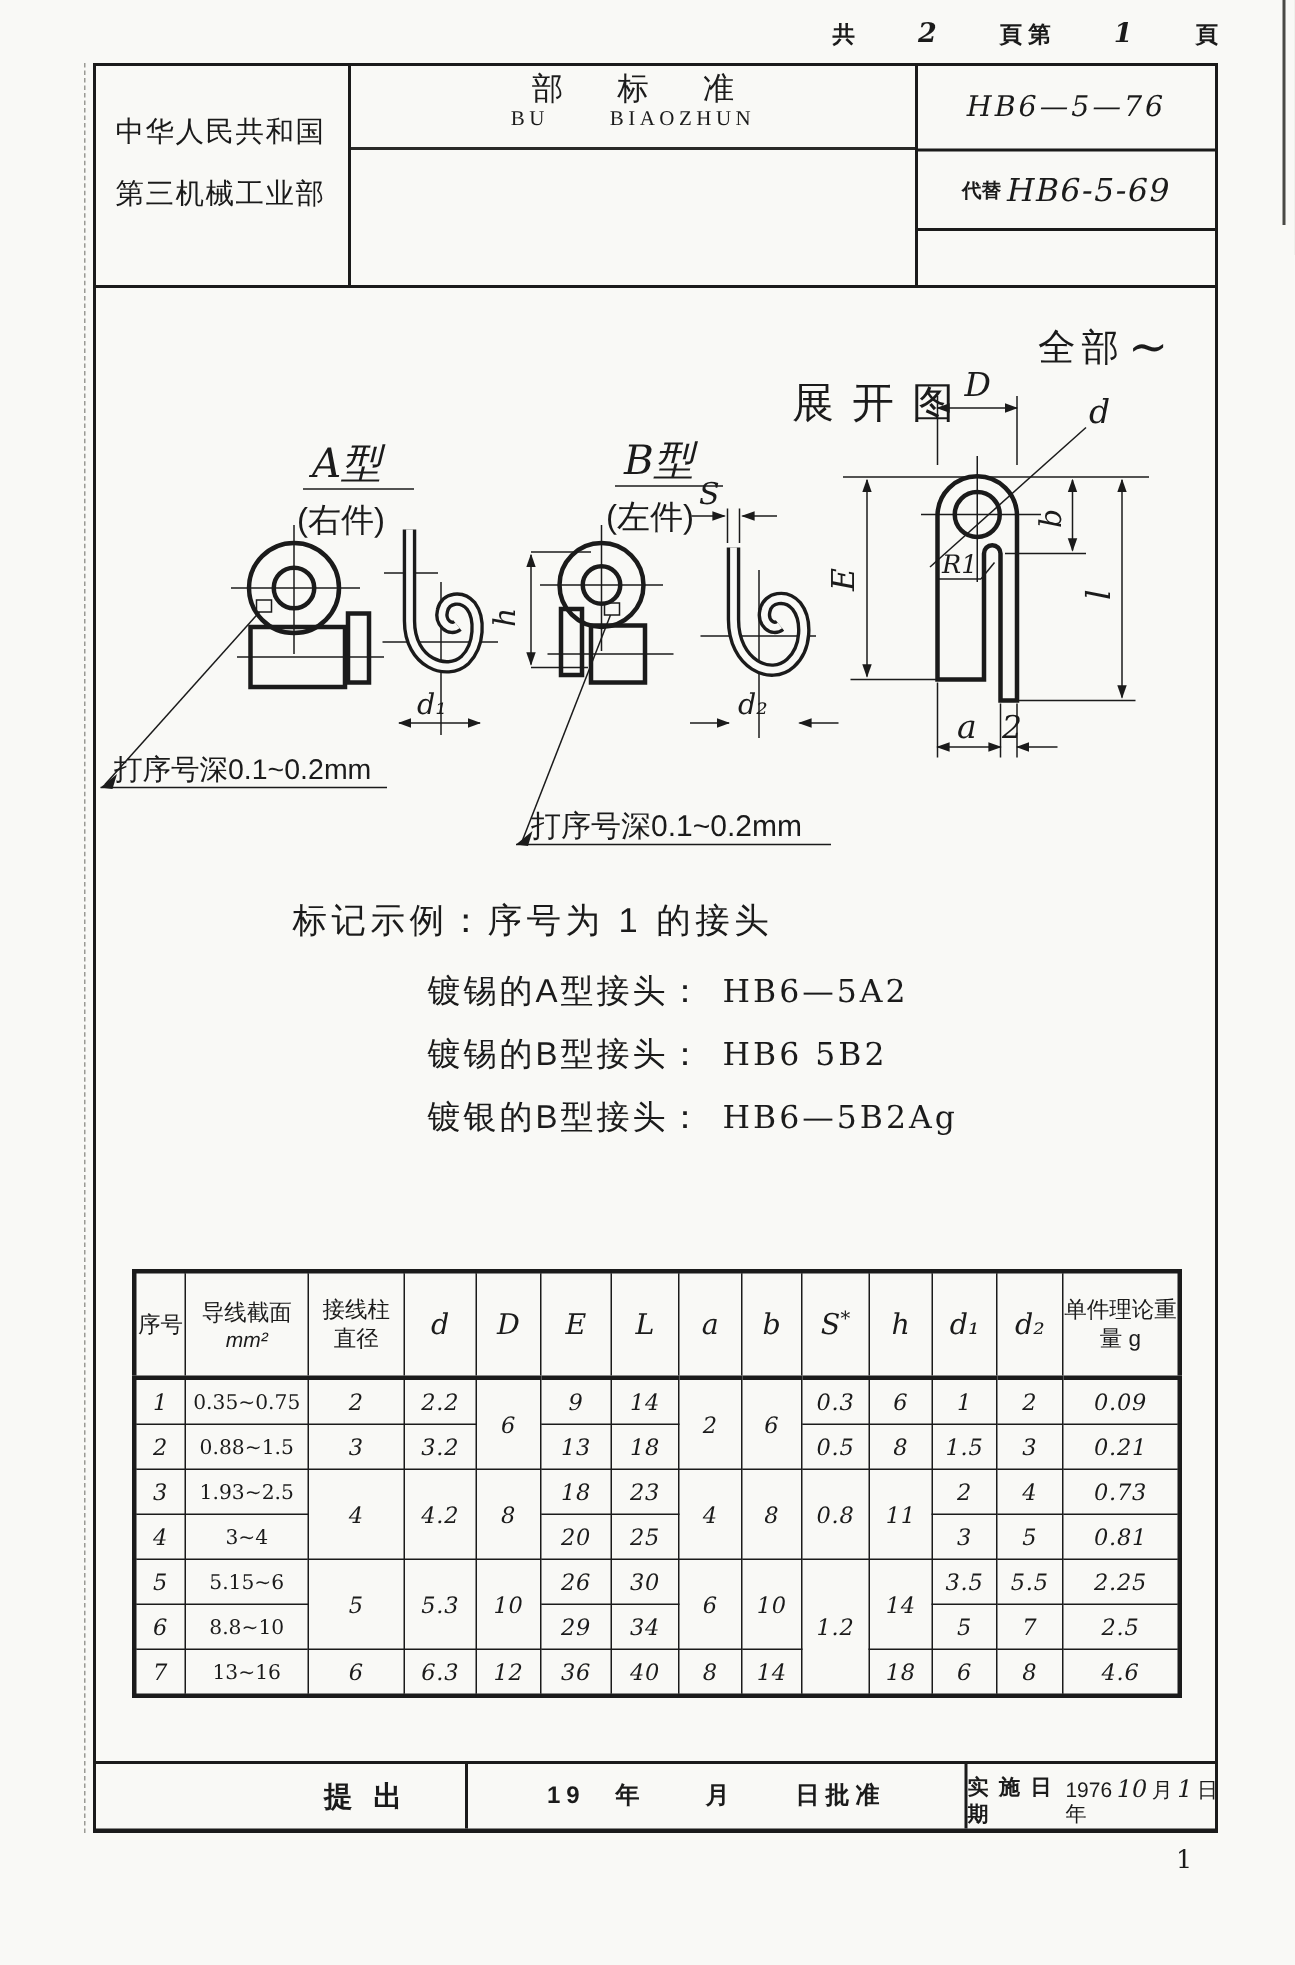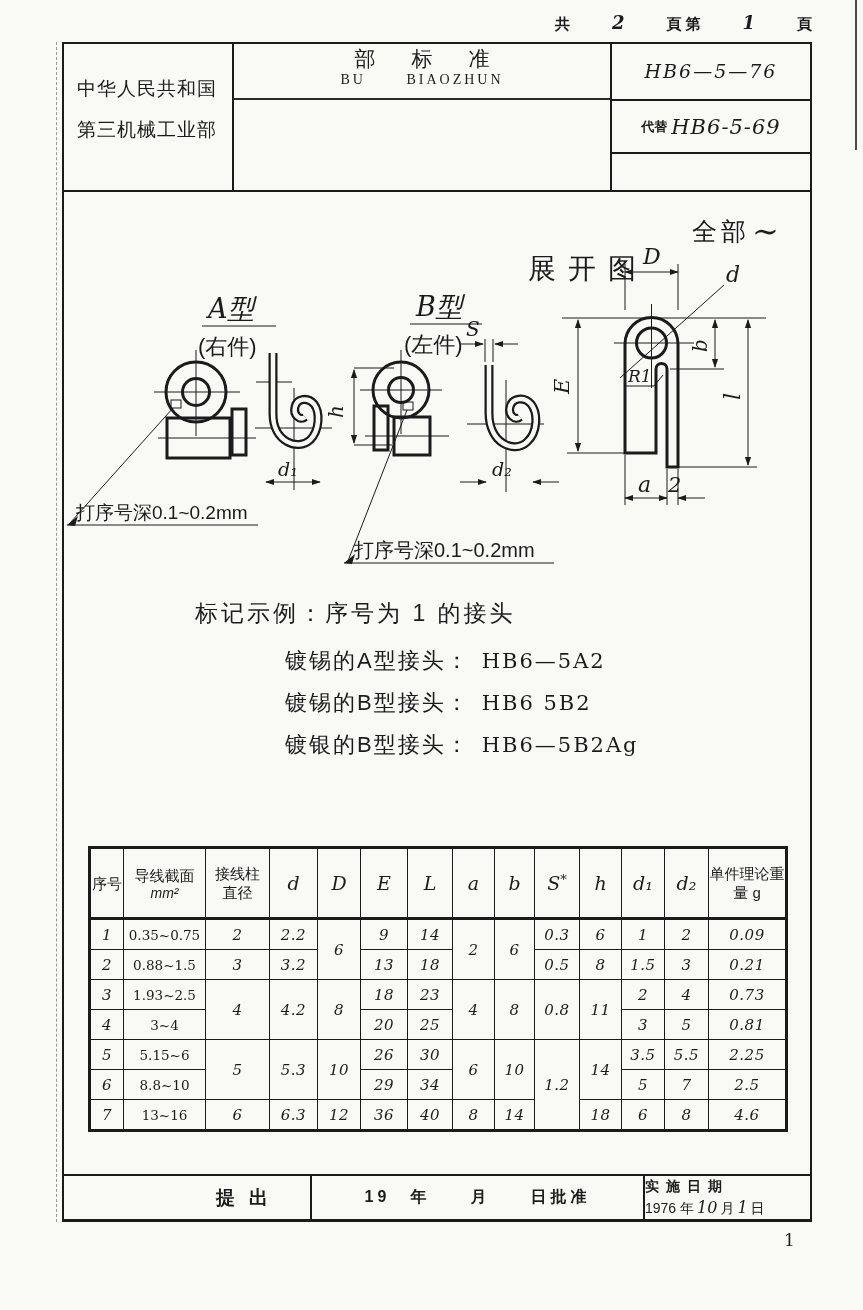--- a/index.html
+++ b/index.html
@@ -61,21 +61,21 @@
   .th-unit{font-family:Liberation Sans, sans-serif;font-style:italic;font-size:14px;}
   .val{font-family:"DejaVu Serif",serif;font-style:italic;font-size:15px;letter-spacing:0.5px;}
   .val-sm{font-family:"DejaVu Serif",serif;font-size:13.5px;}
   
   .foot{left:62px;top:1174px;width:750px;height:48px;display:flex;box-sizing:border-box;
         border-top:2px solid #1b1b1b;border-bottom:3px solid #1b1b1b;}
   .f1{width:248px;box-sizing:border-box;display:flex;align-items:center;justify-content:flex-end;
       padding-right:28px;font-size:19px;font-weight:bold;letter-spacing:14px;padding-left:48px;}
   .f2{width:335px;box-sizing:border-box;border-left:2px solid #1b1b1b;border-right:2px solid #1b1b1b;
       display:flex;align-items:center;justify-content:center;font-size:16px;font-weight:bold;letter-spacing:4px;}
-  .f3{flex:1;display:flex;flex-direction:column;align-items:flex-start;justify-content:center;}
+  .f3{flex:1;display:flex;flex-direction:row;align-items:flex-end;justify-content:center;}
   .f3-l1{font-size:14px;font-weight:bold;letter-spacing:7px;}
   .f3-l2{font-size:14px;margin-top:2px;display:flex;align-items:baseline;gap:3px;}
   .f3-l2 .num{font-family:"DejaVu Serif",serif;font-style:italic;font-size:16px;}
   .corner-mark{left:784px;top:1230px;font-size:17px;font-family:"DejaVu Serif",serif;}
 </style>
 </head>
 <body>
 
 <div class="page">
 

